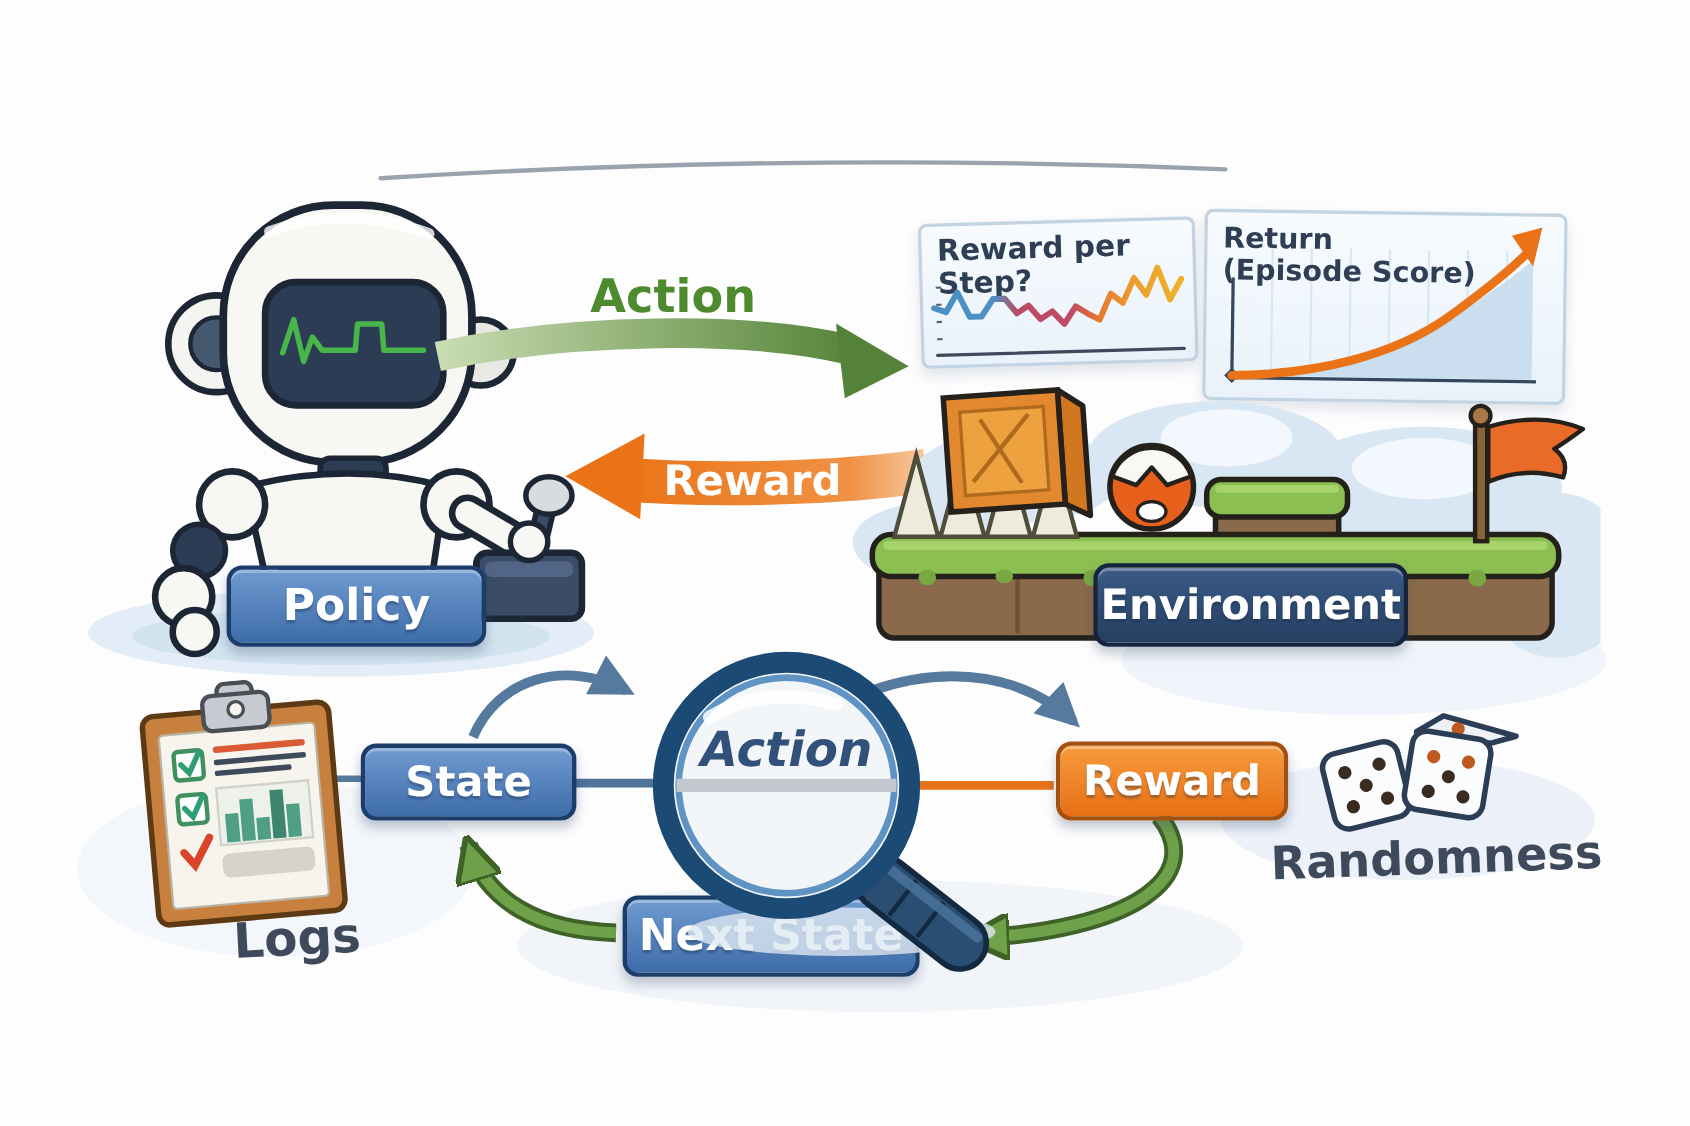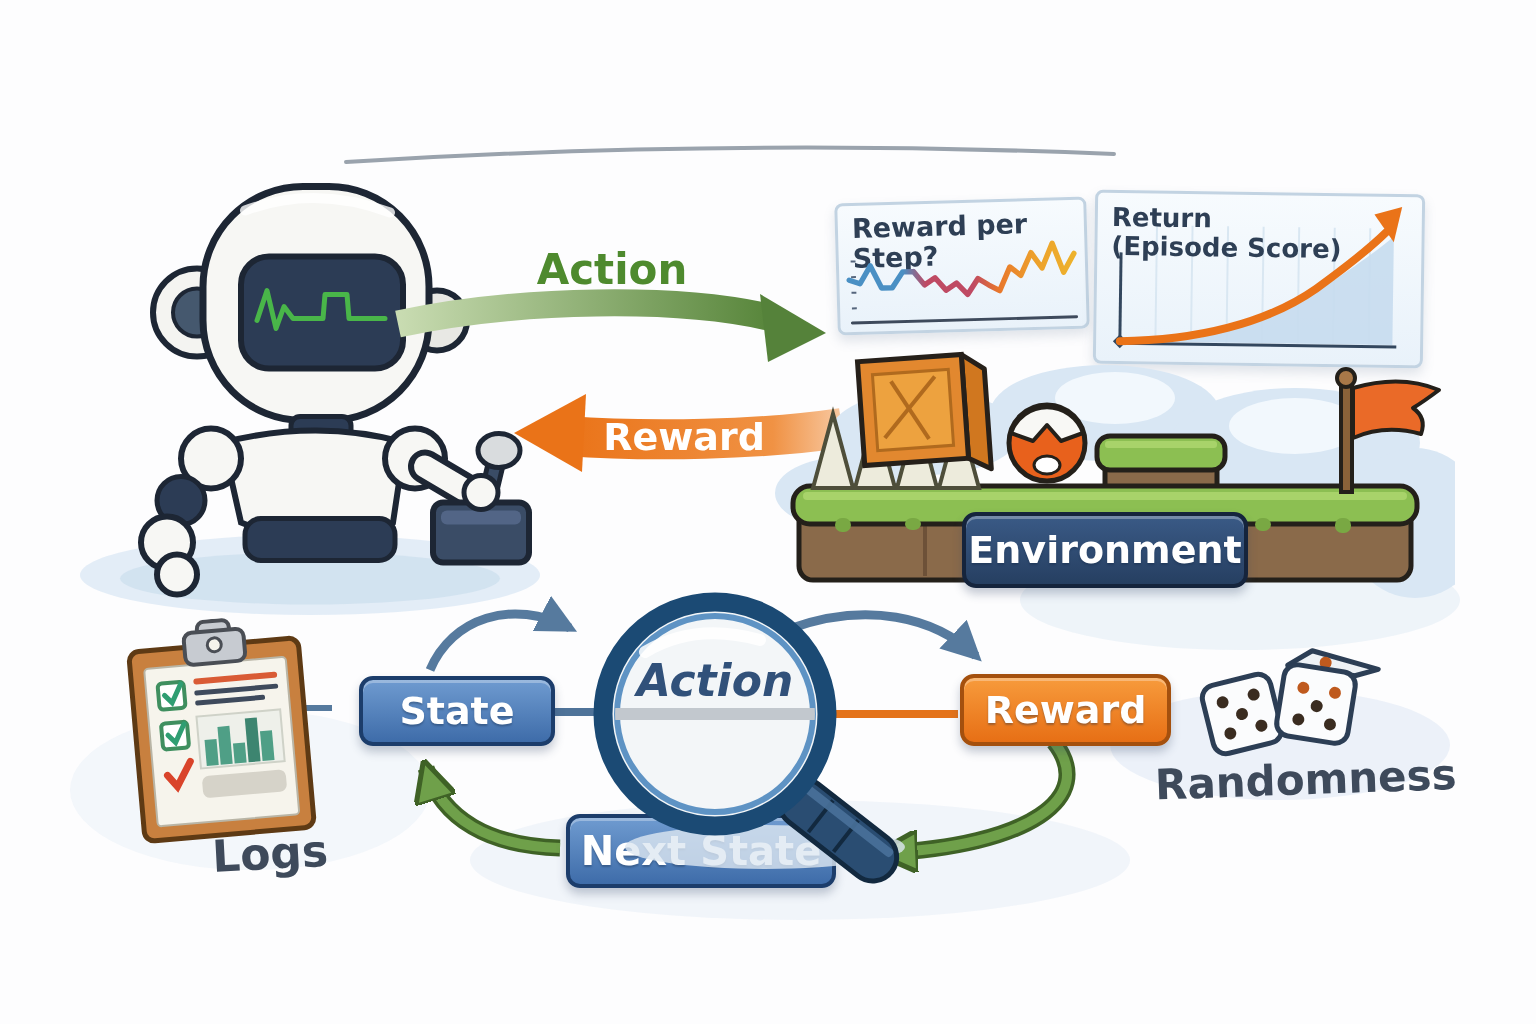--- a/index.html
+++ b/index.html
@@ -80,20 +80,21 @@
     <g>
       <line x1="402" y1="288" x2="390" y2="338" stroke="#1d2634" stroke-width="20" stroke-linecap="round"></line>
       <line x1="402" y1="288" x2="390" y2="338" stroke="#3a4c66" stroke-width="10" stroke-linecap="round"></line>
       <ellipse cx="404" cy="280" rx="21" ry="17" fill="#d9dcde" stroke="#1d2634" stroke-width="5"></ellipse>
       <rect x="338" y="332" width="96" height="60" rx="10" fill="#3a4c66" stroke="#1d2634" stroke-width="6"></rect>
       <rect x="346" y="340" width="80" height="14" rx="6" fill="#55688a" opacity="0.9"></rect>
       <circle cx="386" cy="322" r="17" fill="#f7f7f4" stroke="#1d2634" stroke-width="5"></circle>
     </g>
   </svg>
 
+  <div class="abs badge badge-blue" style="left:206px;top:514px;width:228px;height:66px;font-size:40px;">Policy</div>
 
   <svg class="abs" style="left:0;top:0;" width="1536" height="1024">
     <defs>
       <linearGradient id="gradGreen" x1="0" y1="0" x2="1" y2="0">
         <stop offset="0" stop-color="#c9dcb2"></stop>
           <stop offset="1" stop-color="#57853a"></stop>
       </linearGradient>
       <linearGradient id="gradOrange" x1="0" y1="0" x2="1" y2="0">
         <stop offset="0" stop-color="#ea7318"></stop>
           <stop offset="0.75" stop-color="#f09244"></stop>
@@ -219,21 +220,21 @@
       <ellipse cx="0" cy="22" rx="13" ry="9" fill="#ffffff" stroke="#24201a" stroke-width="3"></ellipse>
     </g>
 
     <g>
       <rect x="566" y="46" width="11" height="108" fill="#8a6239" stroke="#24201a" stroke-width="4"></rect>
       <circle cx="571" cy="40" r="9" fill="#a87848" stroke="#24201a" stroke-width="4"></circle>
       <path d="M 578,50 Q 626,36 664,52 Q 648,64 638,70 Q 652,80 646,96 Q 610,86 578,100 Z" fill="#ea6a28" stroke="#24201a" stroke-width="4" stroke-linejoin="round"></path>
     </g>
   </svg>
 
-  <div class="abs badge badge-navy" style="left:962px;top:512px;width:278px;height:68px;font-size:38px;border-radius:14px;">Environment</div>
+  <div class="abs badge badge-navy" style="left:994px;top:512px;width:278px;height:68px;font-size:38px;border-radius:14px;">Environment</div>
 
   <svg class="abs" style="left:0;top:0;pointer-events:none;" width="1536" height="1024">
     <defs>
       <marker id="arrBlue" viewBox="0 0 10 10" refX="8" refY="5" markerWidth="4.4" markerHeight="4.4" orient="auto-start-reverse">
         <path d="M0,0 L10,5 L0,10 z" fill="#567a9e"></path>
       </marker>
       <marker id="arrGreen" viewBox="0 0 10 10" refX="8" refY="5" markerWidth="4.2" markerHeight="4.2" orient="auto-start-reverse">
         <path d="M0,0 L10,5 L0,10 z" fill="#6fa04a" stroke="#3f6226" stroke-width="1.2"></path>
       </marker>
     </defs>
@@ -276,21 +277,21 @@
       <rect x="114" y="126" width="12" height="20"></rect>
         <rect x="128" y="102" width="12" height="44" fill="#3d8570"></rect>
       <rect x="142" y="116" width="12" height="30"></rect>
     </g>
 
     <polyline points="46,152 55,164 70,140" fill="none" stroke="#d9442b" stroke-width="7" stroke-linecap="round"></polyline>
     <rect x="80" y="156" width="84" height="22" rx="7" fill="#d6d3c9"></rect>
   </svg>
   <div class="abs hand-label" style="left:200px;top:828px;width:140px;text-align:center;font-size:44px;transform:rotate(-3deg);">Logs</div>
 
-  <div class="abs badge badge-blue" style="left:328px;top:676px;width:188px;height:62px;font-size:38px;margin-left:31px;">State</div>
+  <div class="abs badge badge-blue" style="left:328px;top:676px;width:188px;height:62px;font-size:38px;">State</div>
   <div class="abs badge badge-orange" style="left:960px;top:674px;width:203px;height:64px;font-size:38px;">Reward</div>
   <div class="abs badge badge-blue" style="left:566px;top:814px;width:262px;height:66px;font-size:40px;">Next State</div>
 
   <svg class="abs" style="left:575px;top:592px;" width="345" height="315" viewBox="0 0 345 315">
     <defs>
       <clipPath id="lensClip">
           <circle cx="140" cy="122" r="100"></circle>
         </clipPath>
     </defs>
     <ellipse cx="190" cy="255" rx="140" ry="22" fill="#dde7f1" opacity="0.8"></ellipse>

